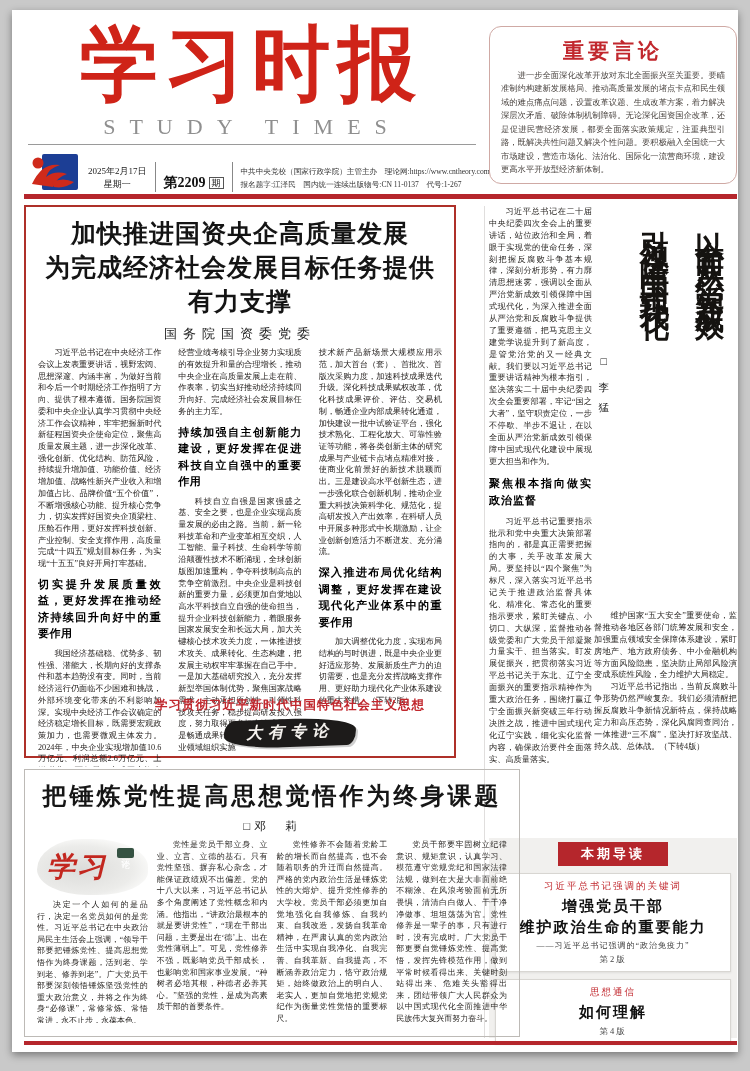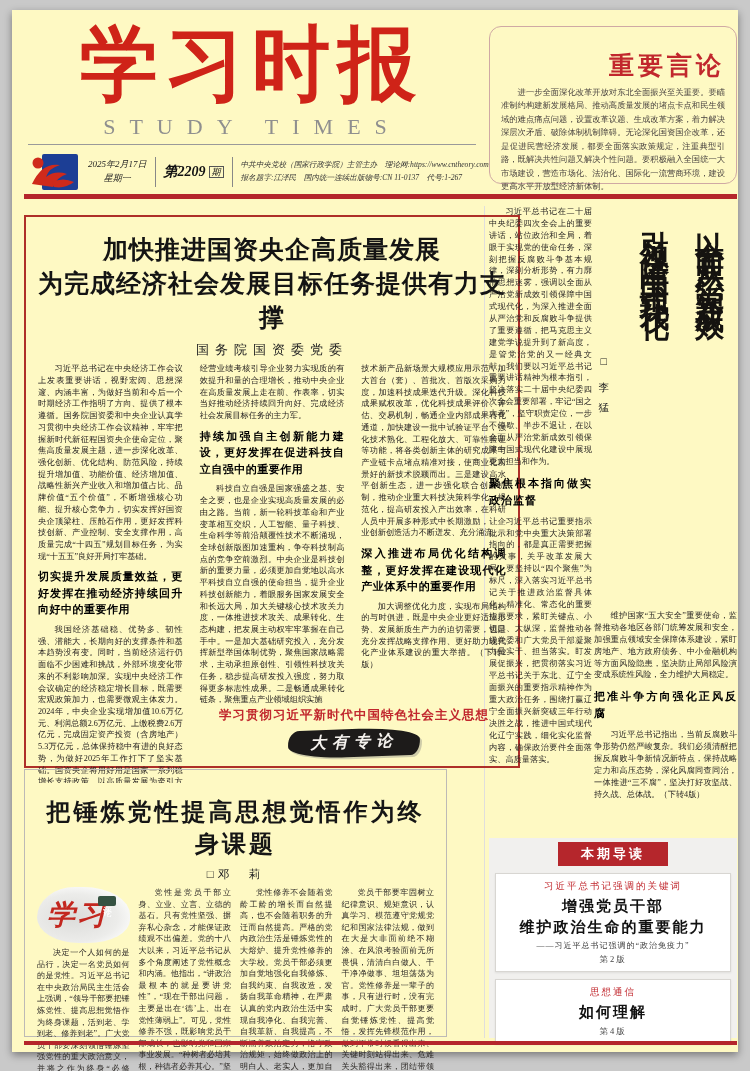--- a/index.html
+++ b/index.html
@@ -4,55 +4,55 @@
 <style>
   html,body{margin:0;padding:0;}
   body{
     width:750px;height:1071px;position:relative;
     background:#c9c9c9;
     font-family:"Liberation Serif","DejaVu Serif",serif;
     overflow:hidden;
   }
   .page{
     position:absolute;left:12px;top:10px;width:726px;height:1042px;
-    background:#fef9c3;box-shadow:0 3px 8px rgba(0,0,0,.4);
+    background:#ffffff;box-shadow:0 3px 8px rgba(0,0,0,.4);
   }
   
   .masthead{position:absolute;left:12px;top:6px;width:456px;height:180px;}
   .mast-title{
     text-align:center;color:#cf2318;font-weight:900;
     font-size:78px;line-height:1.25;letter-spacing:8px;
     font-family:"Liberation Serif","DejaVu Serif",serif;
     transform:scaleY(1.05);white-space:nowrap;
   }
   .mast-sub{
     text-align:center;color:#8f8f8f;font-size:22px;letter-spacing:14px;
     font-family:"Liberation Serif","DejaVu Serif",serif;
     border-bottom:1.5px solid #9a9a9a;padding-bottom:4px;margin:0 4px;
   }
-  .date-row{display:flex;align-items:center;gap:8px;margin-top:7px;padding-left:6px;font-style:italic;}
+  .date-row{display:flex;align-items:flex-end;gap:8px;margin-top:7px;padding-left:6px;}
   .logo-box{width:50px;height:40px;flex:0 0 auto;}
   .date-block{text-align:center;font-size:9px;color:#222;line-height:1.5;white-space:nowrap;}
   .vsep{width:1px;height:30px;background:#888;flex:0 0 auto;}
   .issue{font-size:14px;color:#111;font-weight:bold;white-space:nowrap;}
   .issue .unit{font-size:9px;border:1px solid #555;padding:0 2px;margin-left:3px;font-weight:normal;vertical-align:1px;}
   .pub{font-size:7.6px;color:#333;line-height:1.7;white-space:nowrap;}
   
   .quotes{
     position:absolute;left:477px;top:16px;width:248px;height:158px;
     border:1.5px solid #cfa9a4;border-radius:12px;box-sizing:border-box;
     padding:6px 11px 4px;
   }
-  .quotes h2{margin:16px 0 4px;text-align:right;color:#c1272d;font-size:25px;letter-spacing:4px;font-family:"Liberation Sans","DejaVu Sans",sans-serif;}
+  .quotes h2{margin:4px 0 4px;text-align:center;color:#c1272d;font-size:21px;letter-spacing:4px;font-family:"Liberation Sans","DejaVu Sans",sans-serif;}
   .quotes p{margin:0;font-size:8.3px;line-height:1.62;text-align:justify;color:#4a4440;text-indent:2em;}
   .red-rule{position:absolute;left:12px;top:184px;width:713px;height:5px;background:#b5262c;}
   
   .lead-box{
-    position:absolute;left:12px;top:205px;width:496px;height:553px;
-    border:2.5px solid #ae3029;box-sizing:border-box;padding:16px 12px 8px;
+    position:absolute;left:12px;top:195px;width:432px;height:553px;
+    border:2.5px solid #ae3029;box-sizing:border-box;padding:10px 12px 8px;
   }
   .lead-h{margin:0;text-align:center;font-size:25px;font-weight:900;color:#141414;
     letter-spacing:1px;line-height:1.35;font-family:"Liberation Serif","DejaVu Serif",serif;}
   .lead-by{text-align:center;font-size:13px;letter-spacing:6px;color:#222;margin:7px 0 4px;}
   .lead-cols{display:flex;gap:17px;height:420px;overflow:hidden;margin-top:4px;}
   .col{flex:1;font-size:8.2px;line-height:1.43;color:#262220;text-align:justify;}
   .col p{margin:0;text-indent:2em;}
   .col p.cont{text-indent:0;}
   .subhead{
     font-family:"Liberation Sans","DejaVu Sans",sans-serif;
@@ -100,22 +100,22 @@
     background:#fff;border:1px solid #d8d6d2;box-shadow:0 1px 2px rgba(0,0,0,.08);
     margin:7px 6px 0;text-align:center;padding:6px 4px 5px;
   }
   .di-kicker{color:#c1272d;font-size:9.5px;letter-spacing:2px;margin-bottom:3px;}
   .di-title{font-size:15px;font-weight:900;letter-spacing:2px;line-height:1.4;color:#111;
     font-family:"Liberation Serif","DejaVu Serif",serif;}
   .di-subtitle{font-size:8px;color:#3a3a3a;margin-top:2px;letter-spacing:1px;}
   .di-page{font-size:8.5px;color:#444;margin-top:3px;letter-spacing:2px;font-family:Liberation Serif, serif;}
   
   .bottom-box{
-    position:absolute;left:12px;top:759px;width:423px;height:268px;
-    border:1px solid #bdbab6;box-sizing:border-box;padding:26px 12px 6px;
+    position:absolute;left:12px;top:759px;width:496px;height:268px;
+    border:1px solid #bdbab6;box-sizing:border-box;padding:10px 12px 6px;
   }
   .bottom-h{margin:0;text-align:center;font-size:24px;font-weight:900;letter-spacing:3px;color:#161616;}
   .bottom-author{text-align:center;font-size:11.5px;letter-spacing:4px;color:#222;margin:7px 0 5px;}
   .bottom-cols{display:flex;gap:9px;height:184px;overflow:hidden;}
   .bcol{flex:1;font-size:8px;line-height:1.45;text-align:justify;color:#2a2724;}
   .bcol p{margin:0;text-indent:2em;}
   .xsr-stamp{
     position:relative;width:100%;height:56px;margin-bottom:4px;
     background:radial-gradient(ellipse at 40% 55%, #dcdcda 0%, #ececea 55%, #fdfdfc 80%);
     border-radius:45% 55% 50% 50%/60% 55% 45% 50%;
@@ -206,21 +206,20 @@
     </div>
     <div class="ra-colB">
       <div class="vh-wrap">
         <div class="vh">
           <span>以全面从严治党新成效</span>
           <span>引领保障中国式现代化</span>
         </div>
         <div class="v-author">□李　猛</div>
       </div>
       <p class="cont">维护国家“五大安全”重要使命，监督推动各地区各部门统筹发展和安全，加强重点领域安全保障体系建设，紧盯房地产、地方政府债务、中小金融机构等方面风险隐患，坚决防止局部风险演变成系统性风险，全力维护大局稳定。</p>
-      <div class="ra-sub">把准斗争方向强化正风反腐</div>
       <p>习近平总书记指出，当前反腐败斗争形势仍然严峻复杂。我们必须清醒把握反腐败斗争新情况新特点，保持战略定力和高压态势，深化风腐同查同治，一体推进“三不腐”，坚决打好攻坚战、持久战、总体战。（下转4版）</p>
     </div>
   </div>
 
   <div class="digest">
     <span class="digest-badge">本期导读</span>
     <div class="digest-item">
       <div class="di-kicker">习近平总书记强调的关键词</div>
       <div class="di-title">增强党员干部</div>
       <div class="di-title">维护政治生命的重要能力</div>

